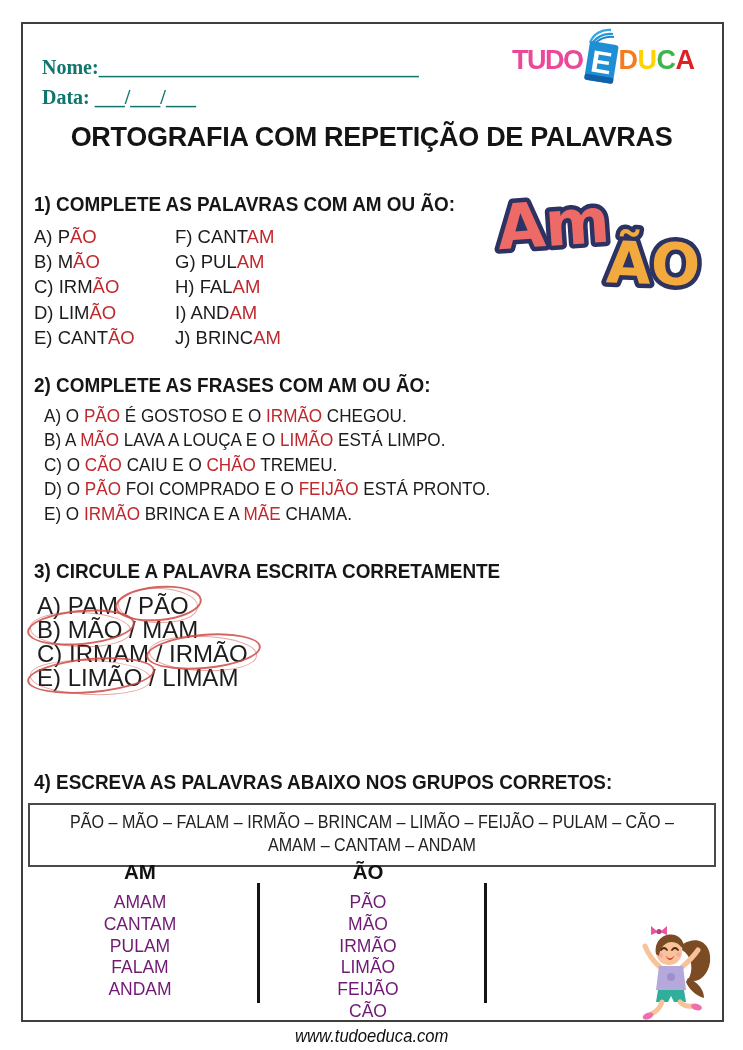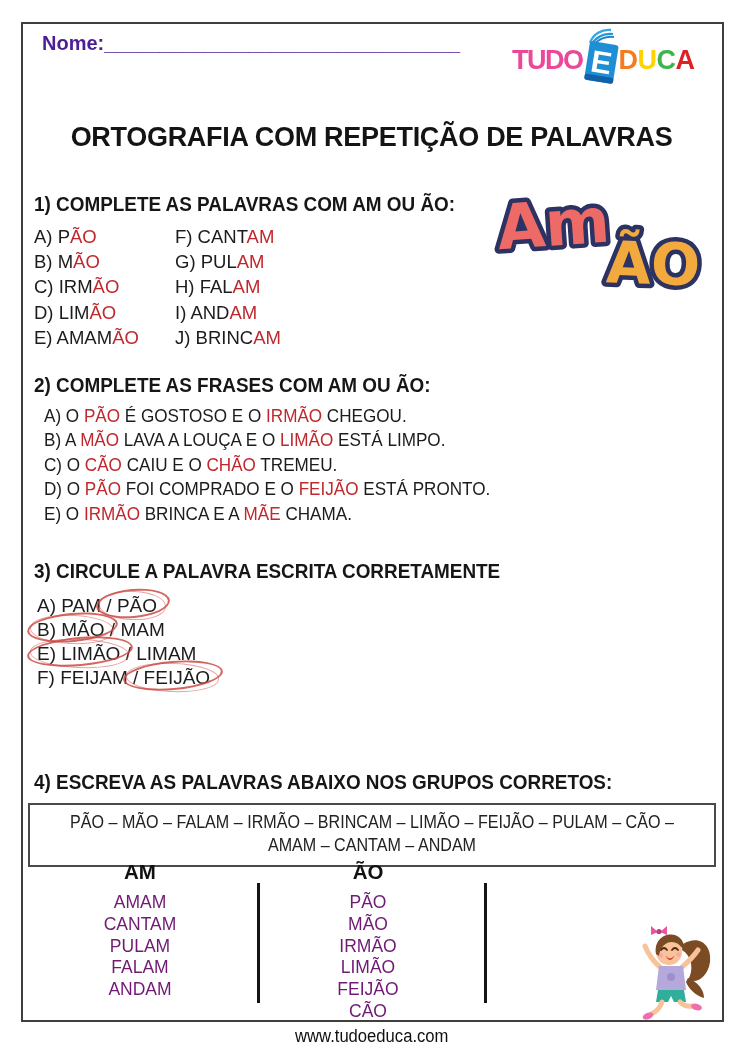--- a/index.html
+++ b/index.html
@@ -1,21 +1,21 @@
 <!DOCTYPE html>
 <html><head>
 <meta charset="utf-8">
 <style>
   html,body{margin:0;padding:0;background:#ffffff;}
   #sheet{position:relative;width:743px;height:1050px;background:#ffffff;
          font-family:"Liberation Sans","DejaVu Sans",sans-serif;color:#1c1c1c;overflow:hidden;}
   #frame{position:absolute;left:21px;top:22px;width:699px;height:996px;border:2px solid #3f3f3f;}
 
   
-  #name-block{position:absolute;left:42px;top:28px;font-weight:700;font-size:20px;color:#4c1d95;line-height:30px;}
+  #name-block{position:absolute;left:42px;top:52px;font-weight:700;font-size:20px;color:#0f766e;line-height:30px;font-family:Liberation Serif, serif;}
   .fill-line{font-weight:700;letter-spacing:0;}
   #logo{position:absolute;left:512px;top:28px;height:64px;display:flex;align-items:center;}
   #logo .w1{font-size:27px;font-weight:700;letter-spacing:-1.5px;color:#ec4899;}
   #logo .lt{font-size:27px;font-weight:700;letter-spacing:-0.5px;}
   #book-svg{width:46px;height:58px;margin:0 -6px 0 -4px;position:relative;top:-3px;}
   #book-svg text{font-family:"Liberation Sans",sans-serif;font-weight:700;}
 
   
   #main-title{position:absolute;left:0;right:0;top:122px;text-align:center;
               font-size:27px;font-weight:700;letter-spacing:-0.3px;color:#141414;}
@@ -39,21 +39,21 @@
   
   #decor{position:absolute;left:486px;top:178px;width:234px;height:132px;}
   #decor text{font-family:"DejaVu Sans","Liberation Sans",sans-serif;font-weight:700;
               paint-order:stroke;stroke-linejoin:round;}
 
   
   #s2-list{position:absolute;left:44px;top:404px;font-size:19px;line-height:24.4px;white-space:nowrap;}
   .cond{display:inline-block;transform:scaleX(0.9);transform-origin:0 50%;}
 
   
-  #s3-list{position:absolute;left:37px;top:594px;font-size:19px;line-height:24.1px;}
+  #s3-list{position:absolute;left:37px;top:594px;font-size:24px;line-height:24.1px;}
   .circ{position:relative;white-space:nowrap;}
   .circ::before{content:"";position:absolute;left:-10px;right:-13px;top:-6px;bottom:-2px;
       border:2.2px solid rgba(205,75,71,0.85);border-radius:50%;transform:rotate(-5deg);pointer-events:none;}
   .circ::after{content:"";position:absolute;left:-7px;right:-9px;top:-4px;bottom:-4px;
       border:1.6px solid rgba(205,75,71,0.5);border-radius:48%;transform:rotate(2deg);pointer-events:none;}
 
   
   #bank{position:absolute;left:28px;top:803px;width:688px;box-sizing:border-box;
         border:2px solid #4a4a4a;padding:6px 20px 8px;text-align:center;
         font-size:17.5px;line-height:23px;color:#222;}
@@ -64,31 +64,32 @@
   #col-ao{left:283px;width:170px;}
   .colhead{font-size:20.5px;font-weight:700;color:#111;margin-bottom:8px;}
   .colword{font-size:17.5px;line-height:21.8px;}
   .vline{position:absolute;width:2.5px;background:#141414;top:883px;height:120px;}
   #vline1{left:257px;}
   #vline2{left:484px;}
 
   #girl-svg{position:absolute;left:628px;top:922px;width:92px;height:100px;}
 
   
-  #footer{position:absolute;left:0;right:0;top:1026px;text-align:center;font-size:17.5px;color:#101010;}
+  #footer{position:absolute;left:0;right:0;top:1026px;text-align:center;font-size:17.5px;color:#101010;font-style:italic;}
   #footer span{display:inline-block;transform:scaleX(0.95);}
 </style>
 </head>
 <body>
 
 <div id="sheet">
   <div id="frame"></div>
 
   <div id="name-block">
     <div><span>Nome:</span><span class="fill-line">________________________________</span></div>
+    <div><span>Data:</span> <span class="fill-line">___/___/___</span></div>
   </div>
 
   <div id="logo">
     <span class="w1">TUDO</span>
     <svg id="book-svg" viewBox="0 0 44 58">
       <path d="M10 15 C13 6 22 1 31 2" stroke="#35a7e0" stroke-width="2.4" fill="none"></path>
       <path d="M12 16 C16 9 24 5 33 6" stroke="#2796d6" stroke-width="2.2" fill="none"></path>
       <path d="M14 17 C18 11 26 8 34 9" stroke="#1e86c8" stroke-width="2" fill="none"></path>
       <g transform="rotate(9 22 34)">
         <rect x="7" y="15" width="29" height="39" rx="3" fill="#1e8fd5"></rect>
@@ -100,21 +101,21 @@
   </div>
 
   <div id="main-title">ORTOGRAFIA COM REPETIÇÃO DE PALAVRAS</div>
 
   <div id="h1" class="shead">1) COMPLETE AS PALAVRAS COM AM OU ÃO:</div>
   <div id="s1-left" class="wcol">
       <div class="wline"><span>A) P</span><span class="red">ÃO</span></div>
       <div class="wline"><span>B) M</span><span class="red">ÃO</span></div>
       <div class="wline"><span>C) IRM</span><span class="red">ÃO</span></div>
       <div class="wline"><span>D) LIM</span><span class="red">ÃO</span></div>
-      <div class="wline"><span>E) AMAM</span><span class="red">ÃO</span></div>
+      <div class="wline"><span>E) CANT</span><span class="red">ÃO</span></div>
     </div>
   <div id="s1-right" class="wcol">
       <div class="wline"><span>F) CANT</span><span class="red">AM</span></div>
       <div class="wline"><span>G) PUL</span><span class="red">AM</span></div>
       <div class="wline"><span>H) FAL</span><span class="red">AM</span></div>
       <div class="wline"><span>I) AND</span><span class="red">AM</span></div>
       <div class="wline"><span>J) BRINC</span><span class="red">AM</span></div>
     </div>
 
   <svg id="decor" viewBox="0 0 234 132">
@@ -128,22 +129,22 @@
       <div class="sline"><span class="cond"><span>B) A </span><span class="red">MÃO</span><span> LAVA A LOUÇA E O </span><span class="red">LIMÃO</span><span> ESTÁ LIMPO.</span></span></div>
       <div class="sline"><span class="cond"><span>C) O </span><span class="red">CÃO</span><span> CAIU E O </span><span class="red">CHÃO</span><span> TREMEU.</span></span></div>
       <div class="sline"><span class="cond"><span>D) O </span><span class="red">PÃO</span><span> FOI COMPRADO E O </span><span class="red">FEIJÃO</span><span> ESTÁ PRONTO.</span></span></div>
       <div class="sline"><span class="cond"><span>E) O </span><span class="red">IRMÃO</span><span> BRINCA E A </span><span class="red">MÃE</span><span> CHAMA.</span></span></div>
     </div>
 
   <div id="h3" class="shead">3) CIRCULE A PALAVRA ESCRITA CORRETAMENTE</div>
   <div id="s3-list">
       <div class="c3line"><span>A) PAM </span><span class="circ">/ PÃO</span><span></span></div>
       <div class="c3line"><span></span><span class="circ">B) MÃO</span><span> / MAM</span></div>
+      <div class="c3line"><span>C) IRMAM </span><span class="circ">/ IRMÃO</span><span></span></div>
       <div class="c3line"><span></span><span class="circ">E) LIMÃO</span><span> / LIMAM</span></div>
-      <div class="c3line"><span>F) FEIJAM </span><span class="circ">/ FEIJÃO</span><span></span></div>
     </div>
 
   <div id="h4" class="shead">4) ESCREVA AS PALAVRAS ABAIXO NOS GRUPOS CORRETOS:</div>
   <div id="bank">
     <span class="bank-inner">PÃO – MÃO – FALAM – IRMÃO – BRINCAM – LIMÃO – FEIJÃO – PULAM – CÃO – AMAM – CANTAM – ANDAM</span>
   </div>
   <div id="col-am" class="colgroup">
       <div class="colhead">AM</div>
       <div class="colword red2">AMAM</div>
       <div class="colword red2">CANTAM</div>

